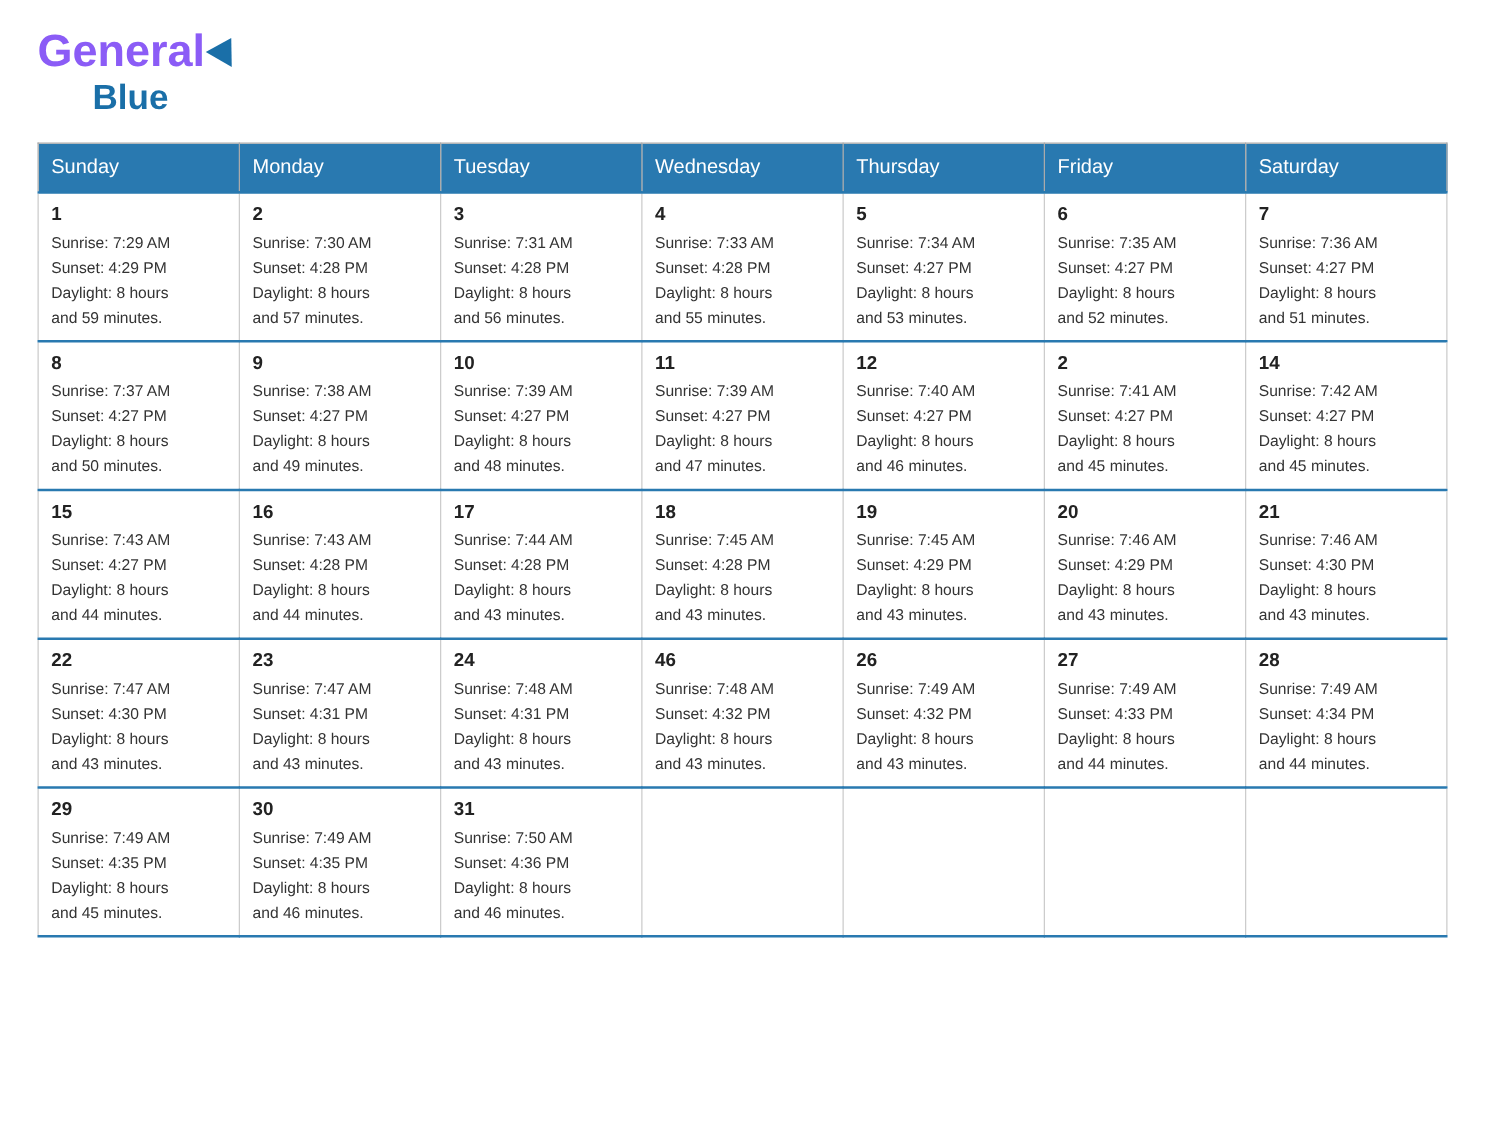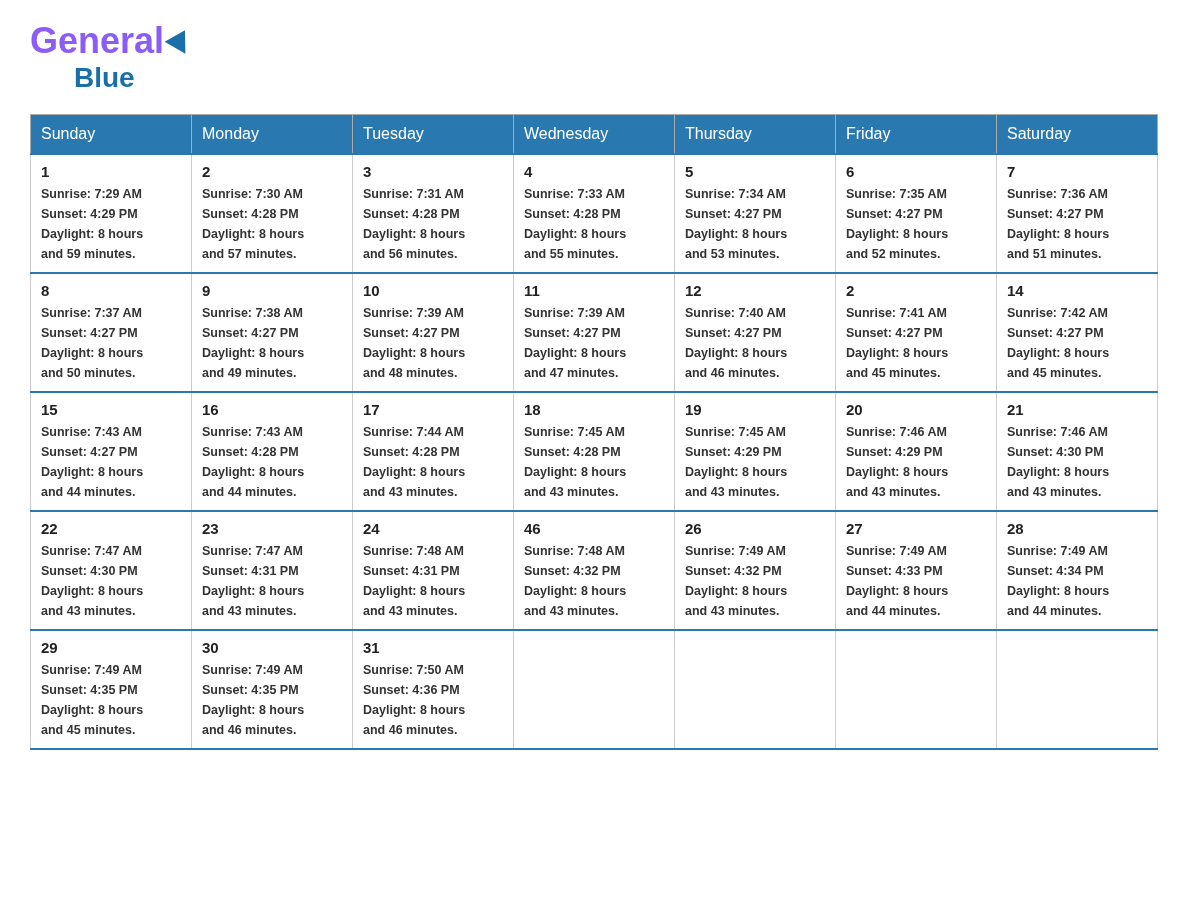--- a/index.html
+++ b/index.html
@@ -92,21 +92,20 @@
       font-size: 15px;
       font-weight: bold;
       color: #222222;
       display: block;
       margin-bottom: 4px;
     }
     .day-info {
       font-size: 12.5px;
       color: #333333;
       line-height: 1.6;
-      font-weight: bold;
     }
     .empty-cell {
       background: #ffffff;
     }
     tr {
       border-bottom: 2px solid #2979b0;
     }
     .calendar-table tbody tr:last-child td {
       border-bottom: 1px solid #aaaaaa;
       margin-left: 28px;

